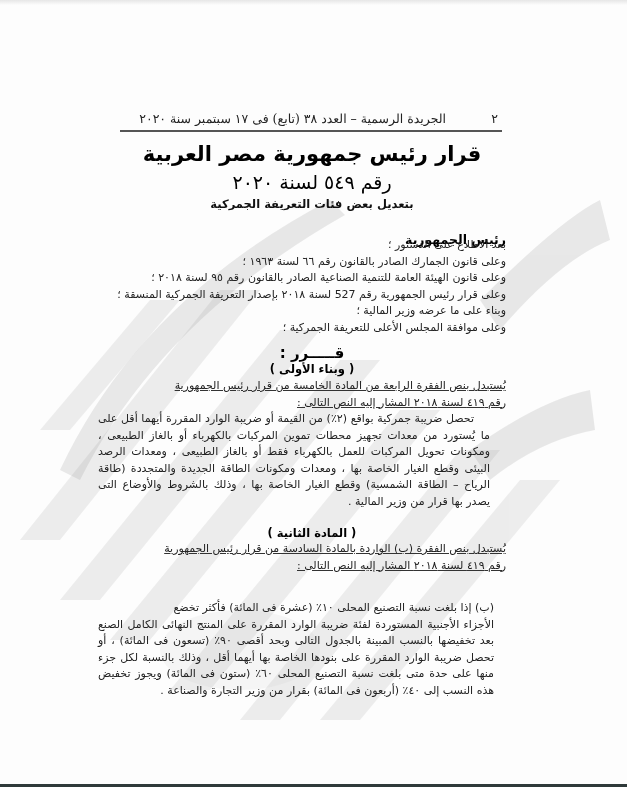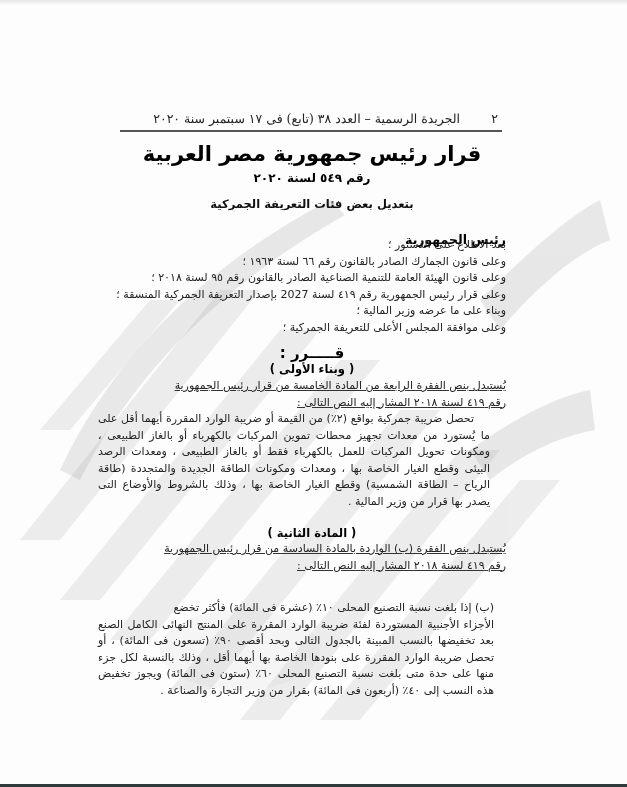--- a/index.html
+++ b/index.html
@@ -12,27 +12,27 @@
     .top-shade { position: absolute; left: 0; top: 0; width: 627px; height: 5px; background: linear-gradient(#e6e6e6, #fdfdfd); }
     .bottom-bar { position: absolute; left: 0; bottom: 0; width: 627px; height: 3px; background: #2f3a3a; }
     .watermark { position: absolute; left: 0; top: 0; width: 627px; height: 787px; pointer-events: none; }
     .page { position: absolute; left: 118px; top: 0; width: 388px; direction: rtl; }
     .header {
       position: absolute; top: 108px; left: 0; width: 388px; height: 20px;
       display: flex; flex-direction: row; align-items: center;
       font-family: "DejaVu Serif", serif; font-size: 12.5px; color: #222;
     }
     .header .pnum { margin-right: 8px; width: 24px; }
-    .header .htext { margin-right: 14px; }
+    .header .htext { margin-right: 28px; }
     .header-rule { position: absolute; top: 130px; left: 2px; width: 382px; height: 2px; background: #555; }
     .title {
       position: absolute; top: 142px; left: 0; width: 388px; text-align: center;
       font-weight: bold; font-size: 21px; color: #000; font-family: "DejaVu Sans", sans-serif;
     }
-    .subtitle { position: absolute; top: 171px; left: 0; width: 388px; text-align: center; font-weight: bold; font-size: 12px; color: #000; }
+    .subtitle { position: absolute; top: 171px; left: 0; width: 388px; text-align: center; font-weight: normal; font-size: 19px; color: #000; }
     .subject { position: absolute; top: 197px; left: 0; width: 388px; text-align: center; font-weight: bold; font-size: 11.5px; color: #111; }
     .body-block { position: absolute; left: 0; width: 388px; font-size: 11px; line-height: 16.5px; color: #222; }
     .president-heading { position: absolute; top: 232px; right: 0; font-weight: bold; font-size: 12.5px; color: #000; }
     .preamble { top: 237px; right: 0; padding-right: 0; }
     .preamble div { white-space: nowrap; }
     .decree-word { position: absolute; top: 344px; left: 0; width: 388px; text-align: center; font-weight: bold; font-size: 15px; color: #000; letter-spacing: 1px; }
     .article-heading { position: absolute; left: 0; width: 388px; text-align: center; font-weight: bold; font-size: 11.5px; color: #000; }
     .art1-heading { top: 362px; }
     .art2-heading { top: 526px; }
     .underlined { text-decoration: underline; text-decoration-color: #333; }
@@ -78,21 +78,21 @@
   <div class="title">قرار رئيس جمهورية مصر العربية</div>
   <div class="subtitle">رقم ٥٤٩ لسنة ٢٠٢٠</div>
   <div class="subject">بتعديل بعض فئات التعريفة الجمركية</div>
 
   <div class="president-heading">رئيس الجمهورية</div>
 
   <div class="body-block preamble">
     <div>بعد الاطلاع على الدستور ؛</div>
     <div>وعلى قانون الجمارك الصادر بالقانون رقم ٦٦ لسنة ١٩٦٣ ؛</div>
     <div>وعلى قانون الهيئة العامة للتنمية الصناعية الصادر بالقانون رقم ٩٥ لسنة ٢٠١٨ ؛</div>
-    <div>وعلى قرار رئيس الجمهورية رقم ٤١٩ لسنة 2027 بإصدار التعريفة الجمركية المنسقة ؛</div>
+    <div>وعلى قرار رئيس الجمهورية رقم 527 لسنة ٢٠١٨ بإصدار التعريفة الجمركية المنسقة ؛</div>
     <div>وبناء على ما عرضه وزير المالية ؛</div>
     <div>وعلى موافقة المجلس الأعلى للتعريفة الجمركية ؛</div>
   </div>
 
   <div class="decree-word">قـــــرر :</div>
 
   <div class="article-heading art1-heading">( وبناء الأولى )</div>
   <div class="body-block art1-intro">
     <div class="underlined para">يُستبدل بنص الفقرة الرابعة من المادة الخامسة من قرار رئيس الجمهورية</div>
     <div class="underlined" style="display:inline-block;">رقم ٤١٩ لسنة ٢٠١٨ المشار إليه النص التالى :</div>

